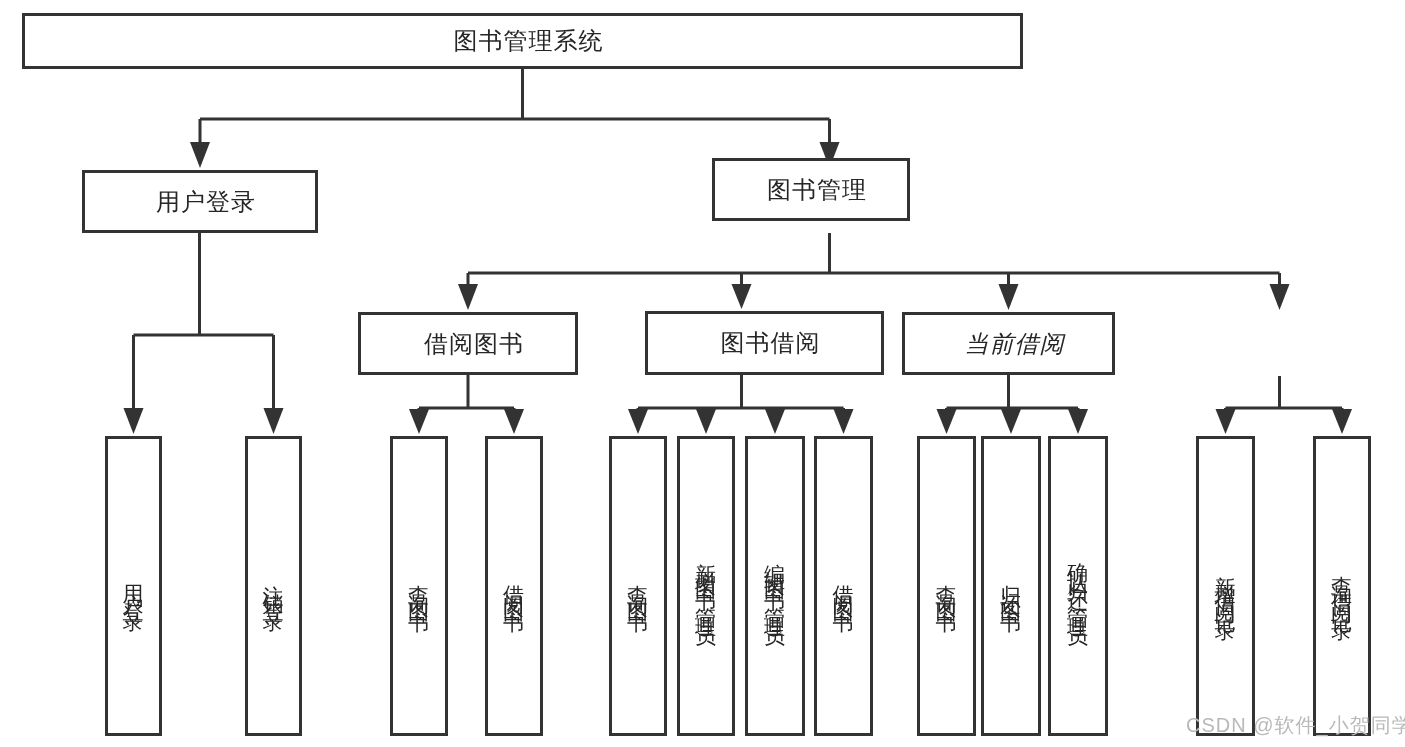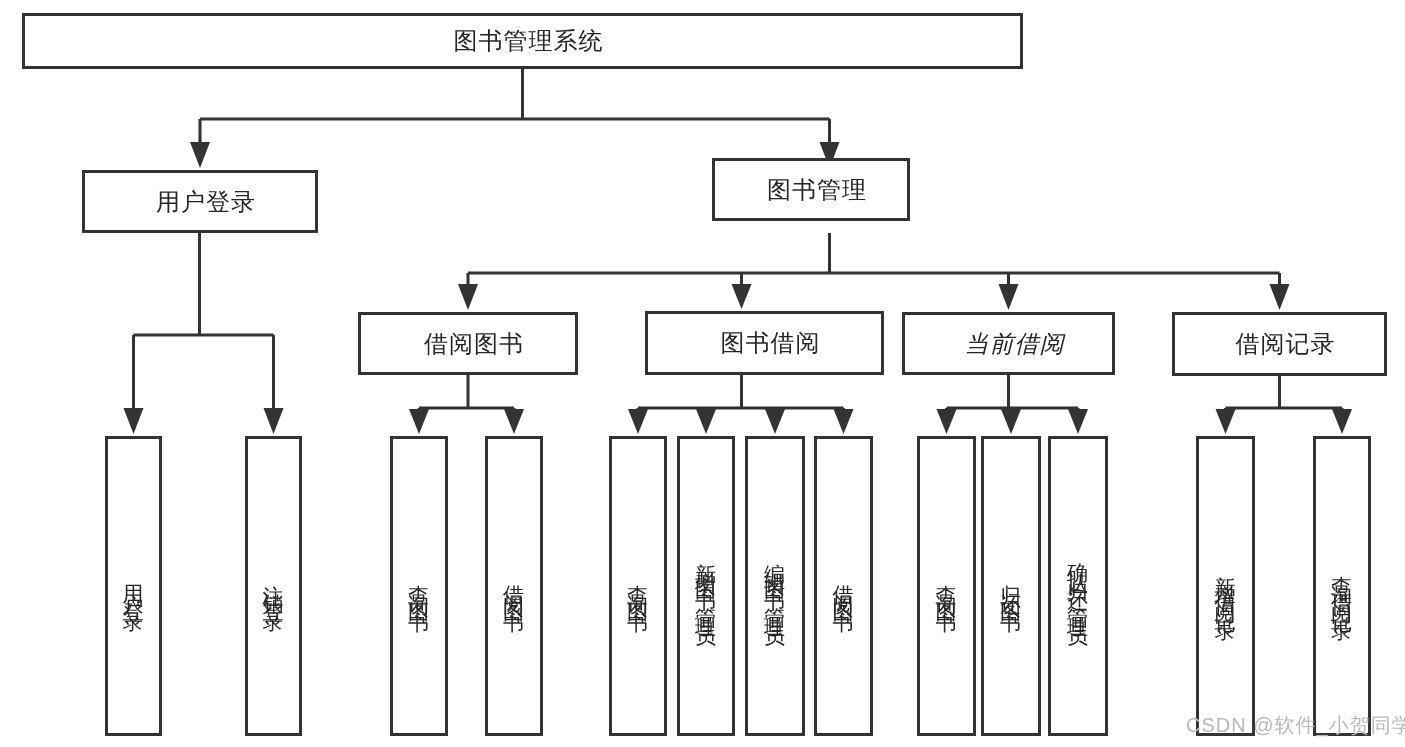--- a/index.html
+++ b/index.html
@@ -101,23 +101,20 @@
 
   <div class="node hnode" style="left:358px;top:312px;width:220px;height:63px;">
     <span>借阅图书</span>
   </div>
   <div class="node hnode" style="left:633px;top:311px;width:239px;height:64px;margin-left:12px;">
     <span>图书借阅</span>
   </div>
   <div class="node hnode" style="left:902px;top:312px;width:213px;height:63px;font-style:italic;">
     <span>当前借阅</span>
   </div>
-  <div class="node hnode" style="left:1172px;top:312px;width:215px;height:64px;">
-    <span>借阅记录</span>
-  </div>
 
   <div class="node vnode" style="left:105px;top:436px;width:57px;height:300px;">
     <span class="vtext">用户登录</span>
   </div>
   <div class="node vnode" style="left:245px;top:436px;width:57px;height:300px;">
     <span class="vtext">注销登录</span>
   </div>
 
   <div class="node vnode" style="left:390px;top:436px;width:58px;height:300px;">
     <span class="vtext">查询图书</span>

